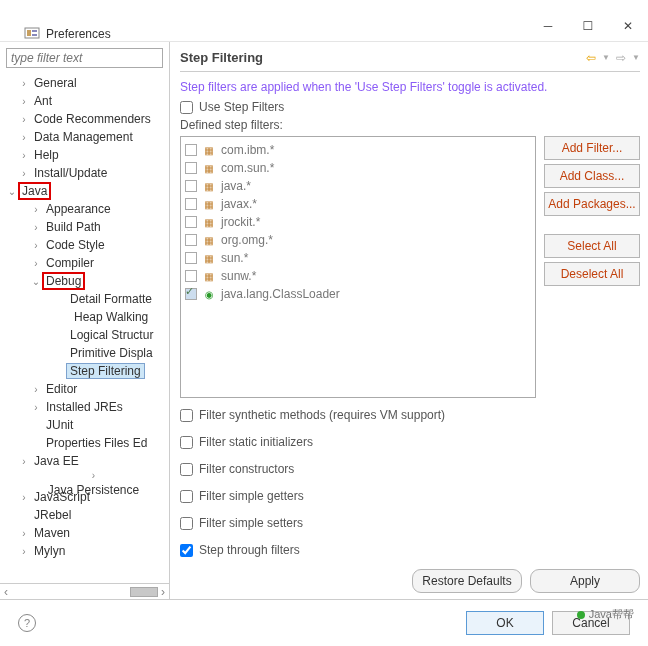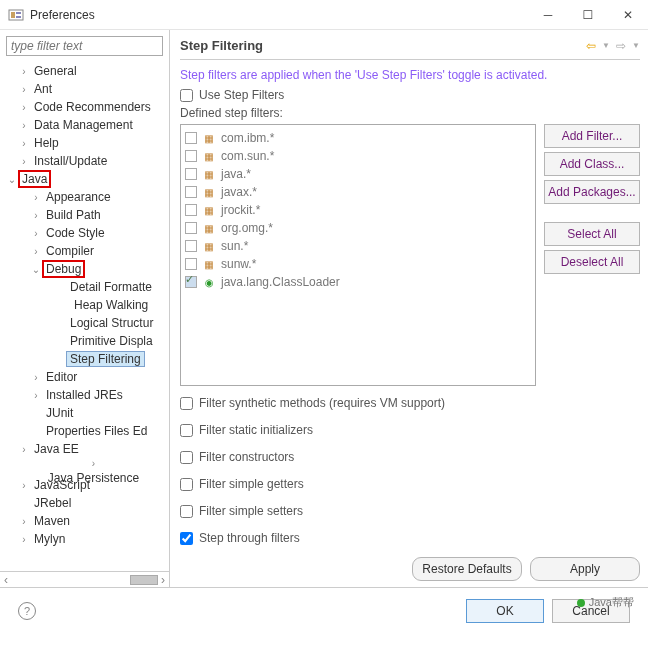--- a/index.html
+++ b/index.html
@@ -1,17 +1,17 @@
 <!DOCTYPE html>
 <html><head>
 <meta charset="utf-8">
 <style>
   * { box-sizing: border-box; font-family: "Segoe UI", Arial, sans-serif; }
   body { margin: 0; background: #fff; width: 648px; height: 646px; overflow: hidden; font-size: 12px; color: #333; }
-  .titlebar { height: 30px; display: flex; align-items: center; border-bottom: 1px solid #e5e5e5; padding-left: 8px; }
+  .titlebar { height: 42px; display: flex; align-items: flex-end; border-bottom: 1px solid #e5e5e5; padding-left: 24px; }
   .titlebar .appicon { width:16px; height:16px; margin-right:6px; display:inline-flex; }
   .titlebar .title { flex:1; font-size:12px; color:#333; }
   .winbtns { display:flex; }
   .winbtn { width:40px; height:30px; display:flex; align-items:center; justify-content:center; color:#444; }
   .main { display:flex; height: 558px; border-bottom:1px solid #ccc;}
   .sidebar { width:170px; border-right:1px solid #ccc; display:flex; flex-direction:column; overflow:hidden; }
   .filter { margin:6px 6px 4px 6px; }
   .filter input { width:100%; border:1px solid #aaa; padding:2px 4px; font-size:12px; color:#777; font-style:italic; }
   .tree { flex:1; overflow:hidden; position:relative; }
   .treelist { padding-top:2px; }
@@ -36,21 +36,21 @@
   .filterbox { display:flex; gap:8px; }
   .filterlist { flex:1; border:1px solid #aaa; height:262px; padding:4px; overflow:auto;}
   .filteritem { display:flex; align-items:center; gap:6px; height:18px; color:#777;}
   .fi-check { width:12px; height:12px; border:1px solid #aaa; display:inline-block;}
   .fi-check.on { background:linear-gradient(#cde, #cde); position:relative;}
   .fi-check.on::after { content:"✓"; position:absolute; left:-1px; top:-4px; font-size:11px; color:#4a7a4a;}
   .pkgicon, .clsicon { width:12px; height:12px; display:inline-flex; align-items:center; justify-content:center; font-size:10px;}
   .pkgicon::before { content:"▦"; color:#c08030; }
   .clsicon::before { content:"◉"; color:#2a9a2a; }
   .btncol { width:96px; display:flex; flex-direction:column; gap:4px;}
-  .btn { border:1px solid #b5b5b5; background:#f4f4f4; height:24px; font-size:12px; color:#701a75; display:flex; align-items:center; justify-content:center; cursor:default;}
+  .btn { border:1px solid #b5b5b5; background:#f4f4f4; height:24px; font-size:12px; color:#c2410c; display:flex; align-items:center; justify-content:center; cursor:default;}
   .btncol .gap { height:10px;}
   .bottomchecks { margin-top:10px; display:flex; flex-direction:column; gap:9px; color:#888;}
   .bottombtns { display:flex; gap:8px; justify-content:flex-end; margin-top:8px;}
   .bottombtns .btn { width:110px; color:#333;border-radius:9px;}
   .footer { height:46px; display:flex; align-items:center; justify-content:space-between; padding:0 18px;}
   .helpicon { width:18px; height:18px; border:1.5px solid #888; border-radius:50%; display:flex; align-items:center; justify-content:center; color:#888; font-size:11px;}
   .okcancel { display:flex; gap:8px; position:relative;}
   .okcancel .btn { width:78px; color:#333;}
   .okbtn { border:1px solid #5a9ad6 !important; background:#eaf3fb !important;}
   .watermark { position:absolute; right:-4px; top:-4px; font-size:11px; color:#777; display:flex; align-items:center; gap:4px;}

